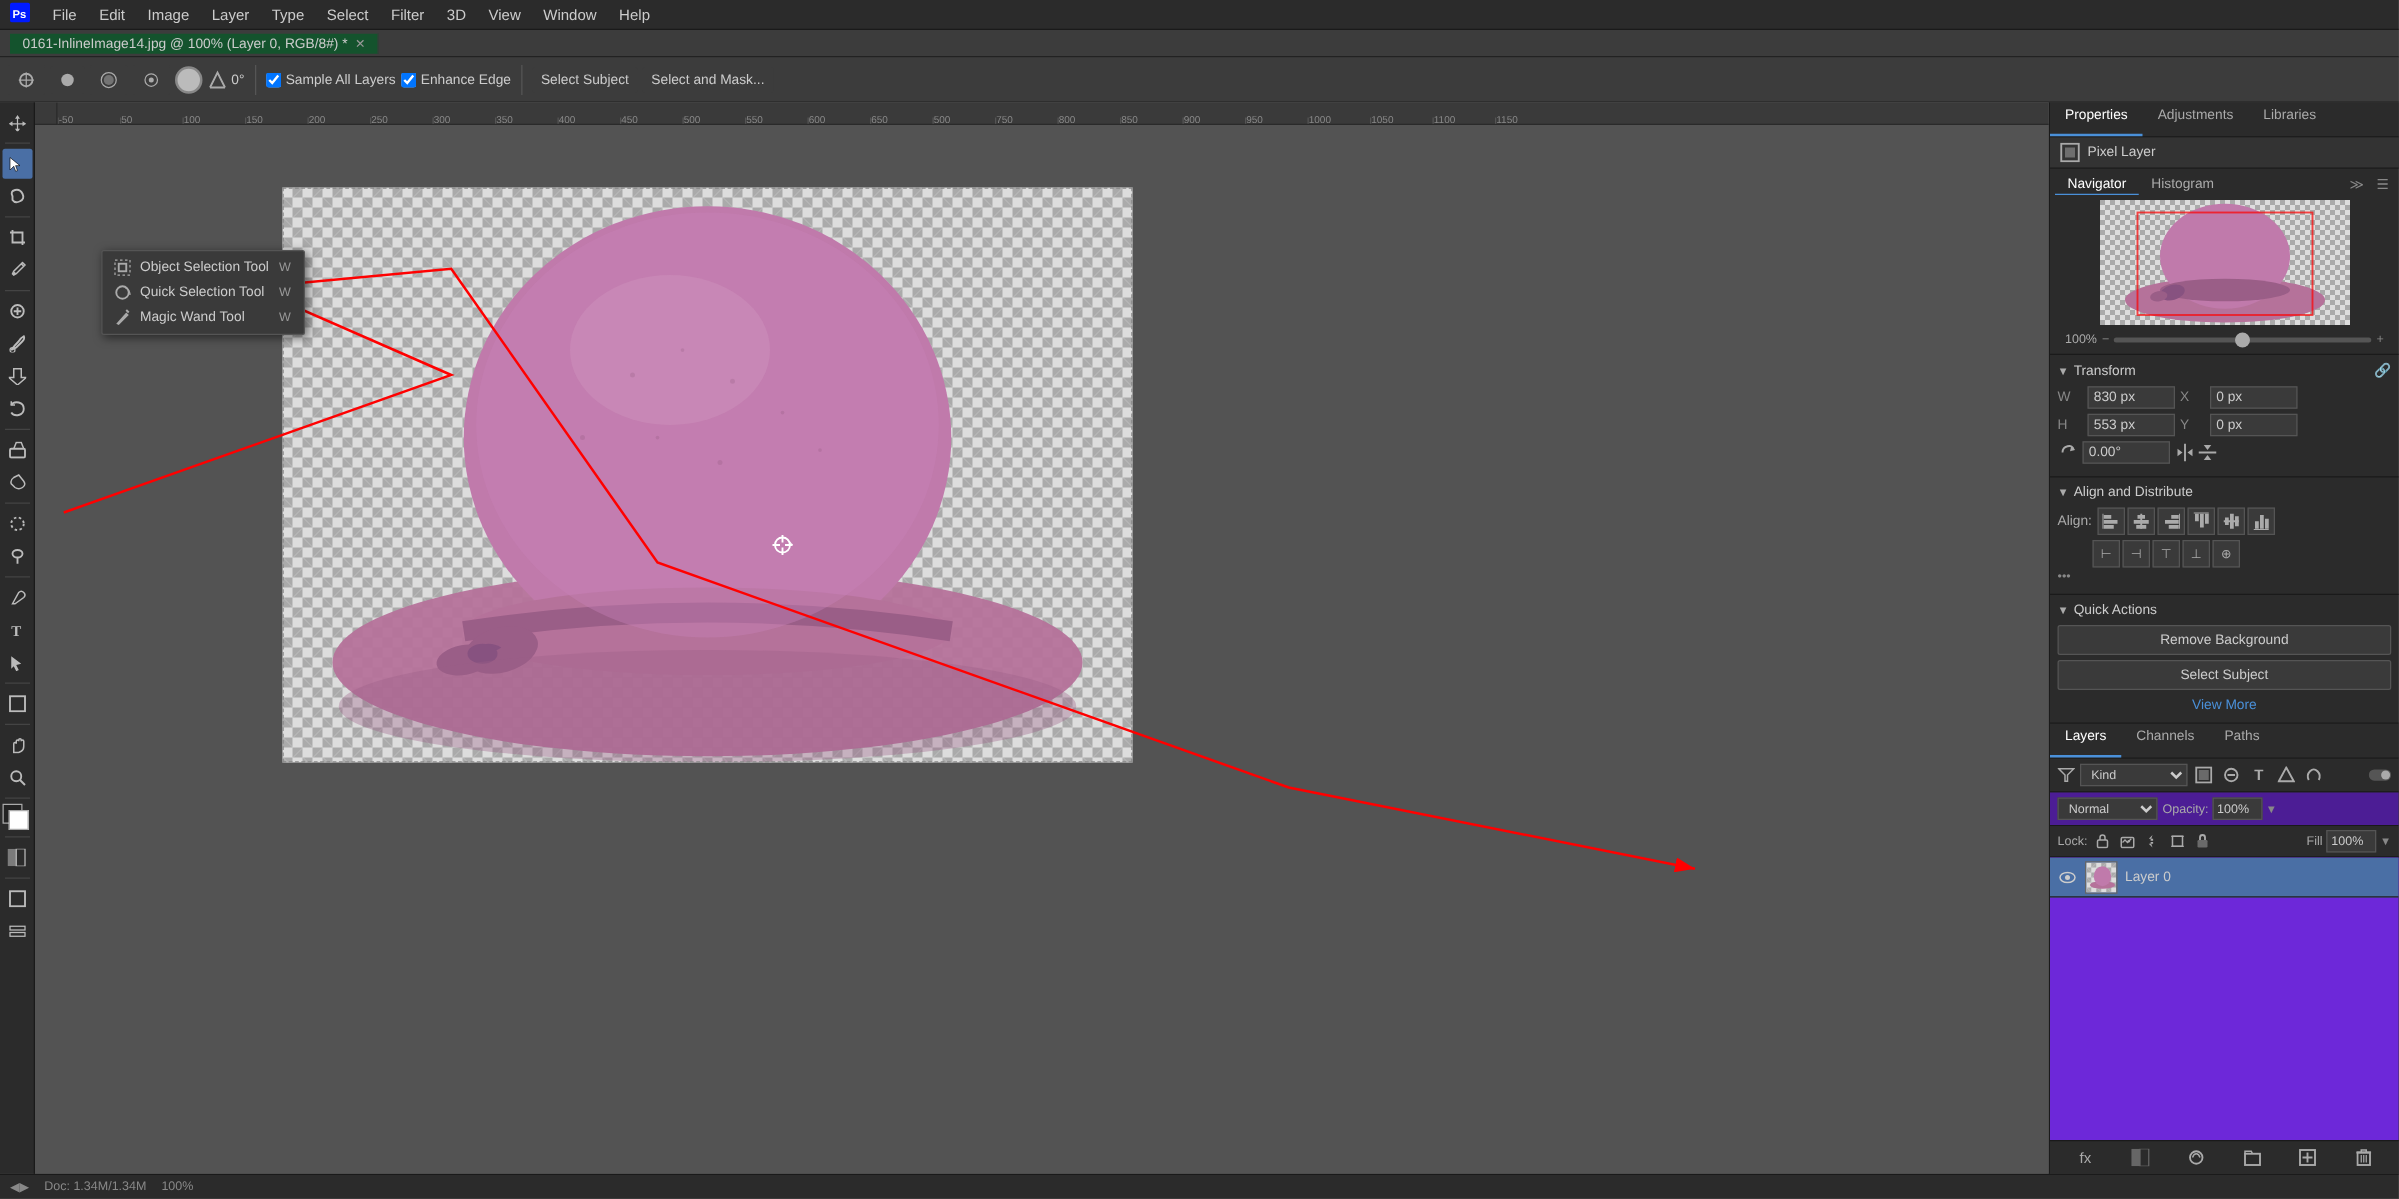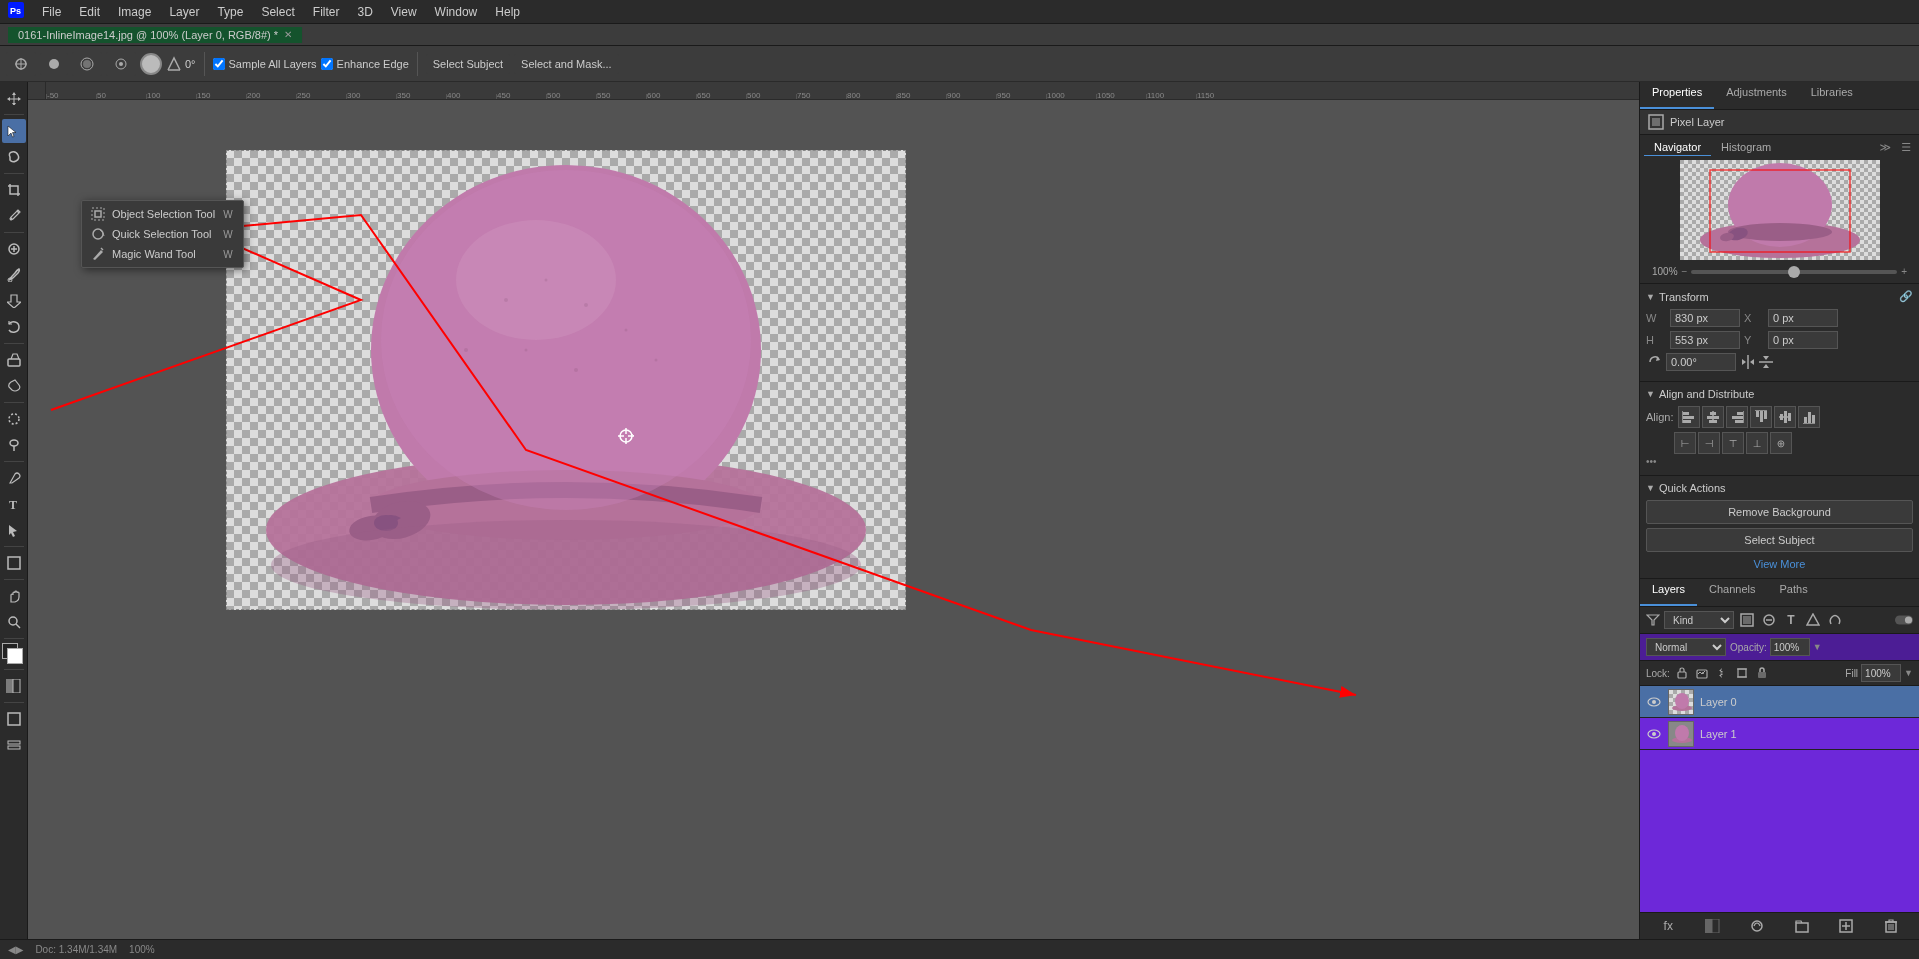--- a/index.html
+++ b/index.html
@@ -408,21 +408,21 @@
       background: #2b2b2b;
       border-bottom: 1px solid #1a1a1a;
     }
     .layers-filter {
       background: #3a3a3a;
       border: 1px solid #555;
       color: #ccc;
       font-size: 10px;
       padding: 1px 4px;
       height: 18px;
-      width: 70px;
+      width: 86px;
     }
     .layer-tool-icon {
       width: 18px;
       height: 18px;
       display: flex;
       align-items: center;
       justify-content: center;
       cursor: pointer;
       color: #aaa;
       font-size: 12px;
@@ -1250,35 +1250,20 @@
           <div class="layer-thumb">
             <div class="layer-thumb-checker"></div>
             <svg width="26" height="26" viewBox="0 0 26 26" style="position:absolute;top:0;left:0;">
               <ellipse cx="13" cy="18" rx="10" ry="3" fill="#b5729a"></ellipse>
               <ellipse cx="13" cy="11" rx="7" ry="8" fill="#c07aab"></ellipse>
             </svg>
           </div>
           <span class="layer-name">Layer 0</span>
         </div>
 
-        <div class="layer-item">
-          <div class="layer-eye">
-            <svg width="14" height="10" viewBox="0 0 14 10">
-                <ellipse cx="7" cy="5" rx="6" ry="4" fill="none" stroke="#ccc" stroke-width="1.2"></ellipse>
-                <circle cx="7" cy="5" r="2" fill="#ccc"></circle>
-              </svg>
-          </div>
-          <div class="layer-thumb">
-            <svg width="26" height="26" viewBox="0 0 26 26" style="background:#888;">
-              <ellipse cx="13" cy="18" rx="10" ry="3" fill="#b5729a"></ellipse>
-              <ellipse cx="13" cy="11" rx="7" ry="8" fill="#c07aab"></ellipse>
-            </svg>
-          </div>
-          <span class="layer-name">Layer 1</span>
-        </div>
       </div>
 
       <div style="display:flex;align-items:center;justify-content:space-around;padding:4px 6px;background:#2b2b2b;border-top:1px solid #1a1a1a;">
         <div style="width:18px;height:18px;display:flex;align-items:center;justify-content:center;cursor:pointer;color:#aaa;">fx</div>
         <div style="width:18px;height:18px;display:flex;align-items:center;justify-content:center;cursor:pointer;color:#aaa;">
           <svg width="16" height="14" viewBox="0 0 16 14">
               <rect x="0" y="0" width="7" height="14" fill="#666"></rect>
               <rect x="7" y="0" width="7" height="14" fill="none" stroke="#666" stroke-width="1"></rect>
             </svg>
         </div>

